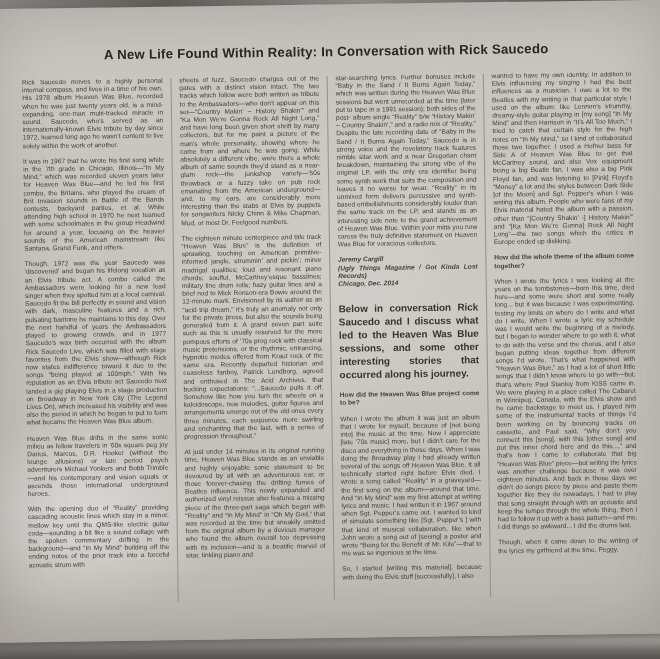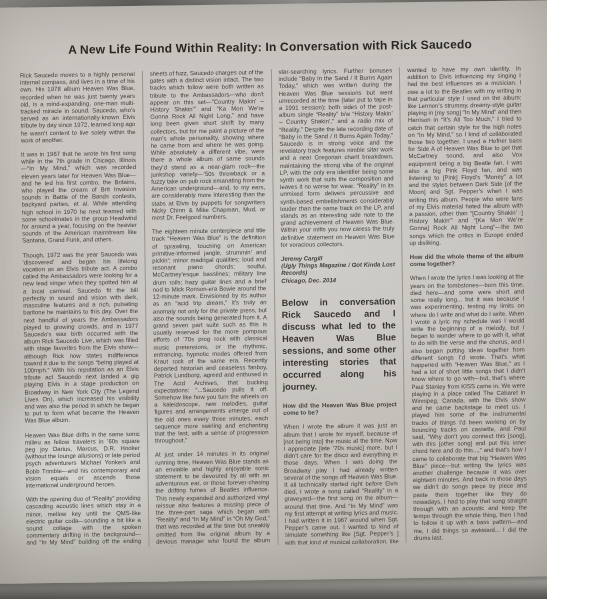--- a/index.html
+++ b/index.html
@@ -1,18 +1,18 @@
 <!DOCTYPE html>
 <html><head>
 <meta charset="utf-8">
 <style>
   html, body { margin: 0; padding: 0; }
   .stage {
     position: relative;
-    width: 547px;
+    width: 600px;
     height: 599px;
     overflow: hidden;
     background: #53514d;
     font-family: "Liberation Sans", sans-serif;
   }
   .top-band {
     position: absolute; top: 0; left: 0; right: 0; height: 12px; z-index: 0;
     background: linear-gradient(90deg, #82807c, #5e5c58 25%, #8f8d89 55%, #6a6864 80%, #4e4c48);
   }
   .bottom-band {

